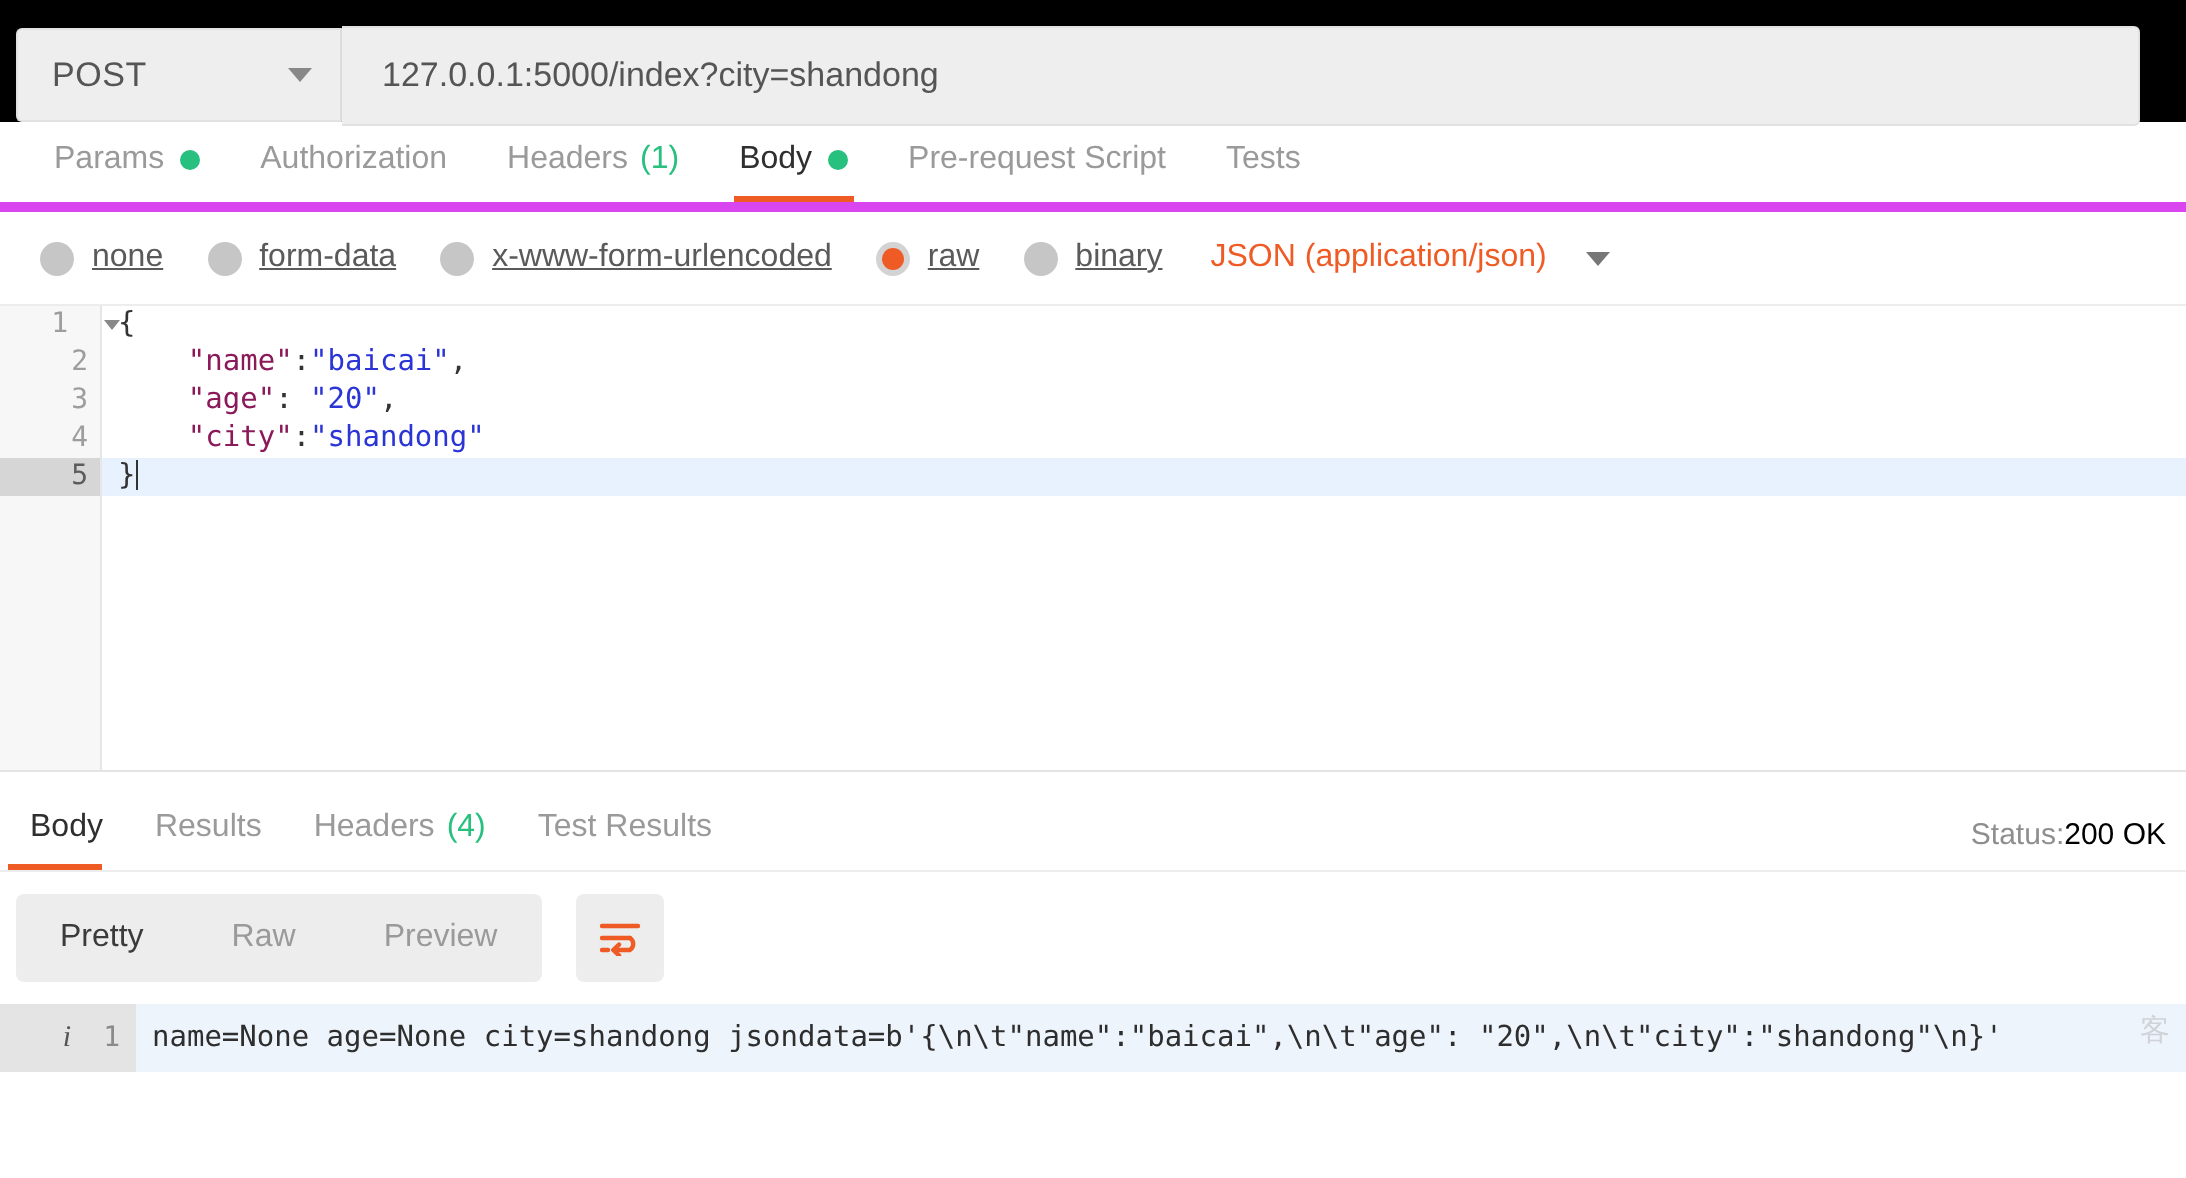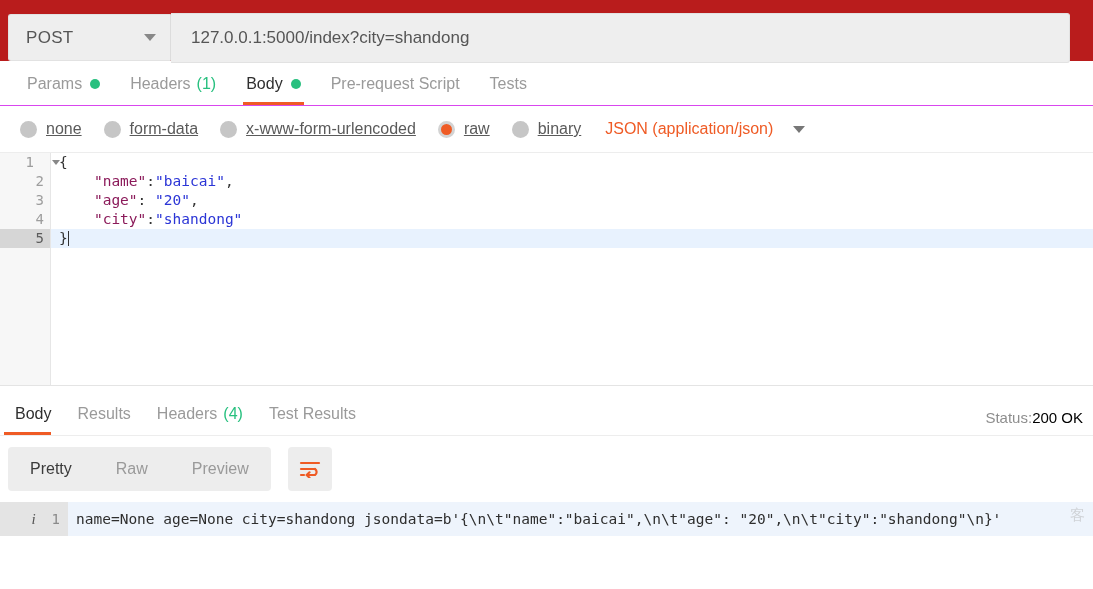--- a/index.html
+++ b/index.html
@@ -15,21 +15,21 @@
     overflow: hidden;
   }
 
   
   .url-row {
     height: 61px;
     display: flex;
     align-items: center;
     padding: 14px 15px 0 8px;
     box-sizing: border-box;
-    background: #b91c1c;
+    background: #000000;
   }
   .method-select {
     width: 163px;
     height: 47px;
     background: #eeeeee;
     border: 1px solid #e2e2e2;
     border-right: 1px solid #dcdcdc;
     box-sizing: border-box;
     display: flex;
     align-items: center;
@@ -65,21 +65,21 @@
     margin-right: 8px;
     cursor: text;
   }
 
   
   .req-tabs {
     height: 45px;
     display: flex;
     align-items: flex-end;
     padding-left: 12px;
-    border-bottom: 1px solid #d946ef;
+    border-bottom: 5px solid #d946ef;
     box-sizing: border-box;
   }
   .tab {
     height: 43px;
     display: flex;
     align-items: center;
     padding: 0 15px;
     font-size: 16px;
     color: #9a9a9a;
     cursor: pointer;
@@ -371,20 +371,23 @@
   </div>
   <div class="url-input">127.0.0.1:5000/index?city=shandong</div>
 </div>
 
 <div class="req-tabs" id="req-tabs">
     <div class="tab">
       <span>Params</span>
       <span class="dot-green"></span>
     </div>
     <div class="tab">
+      <span>Authorization</span>
+    </div>
+    <div class="tab">
       <span>Headers</span>
       <span class="count-green">(1)</span>
     </div>
     <div class="tab active">
       <span>Body</span>
       <span class="dot-green"></span>
     </div>
     <div class="tab">
       <span>Pre-request Script</span>
     </div>

